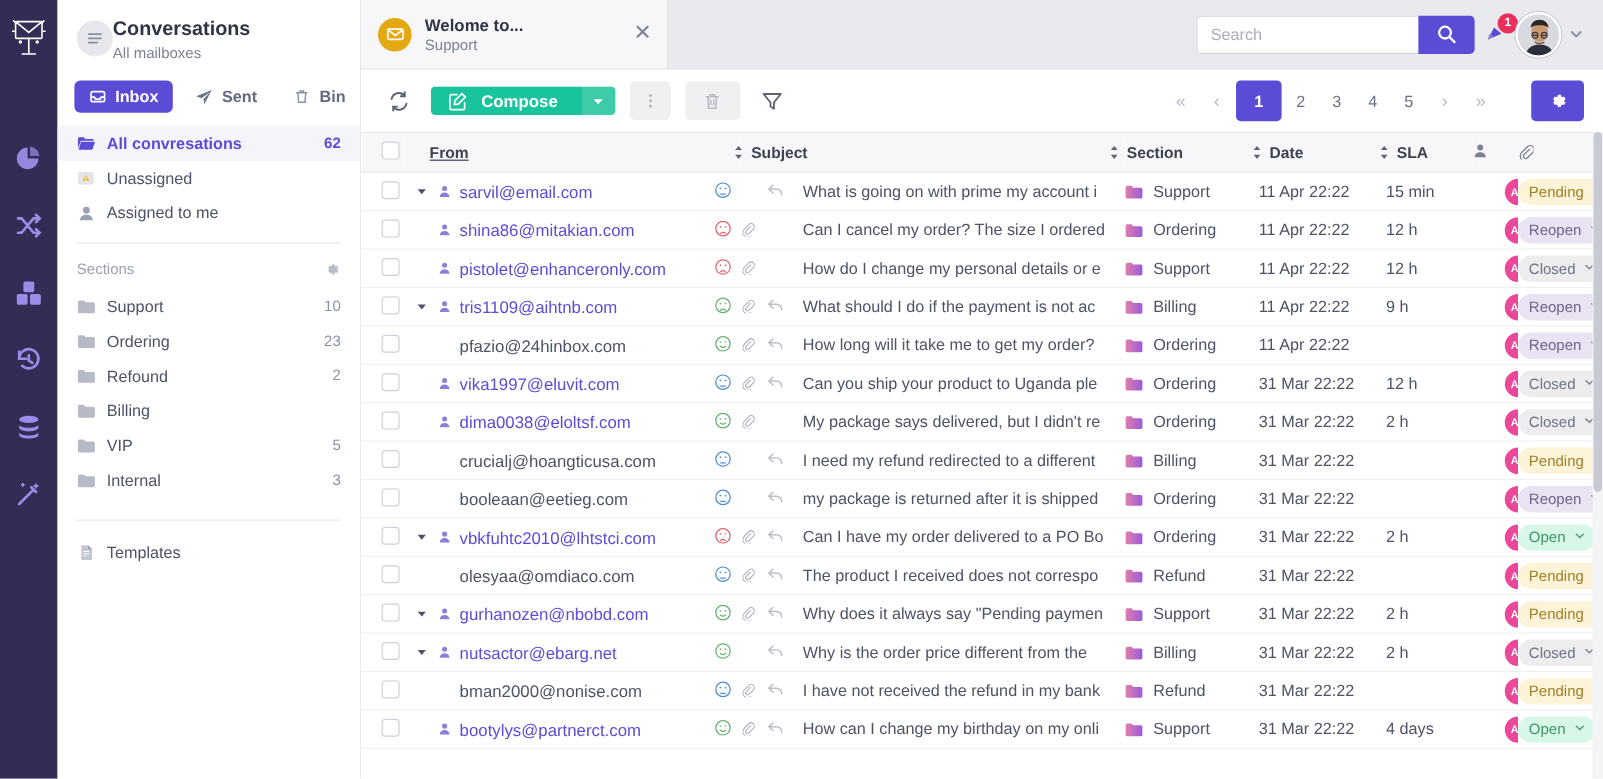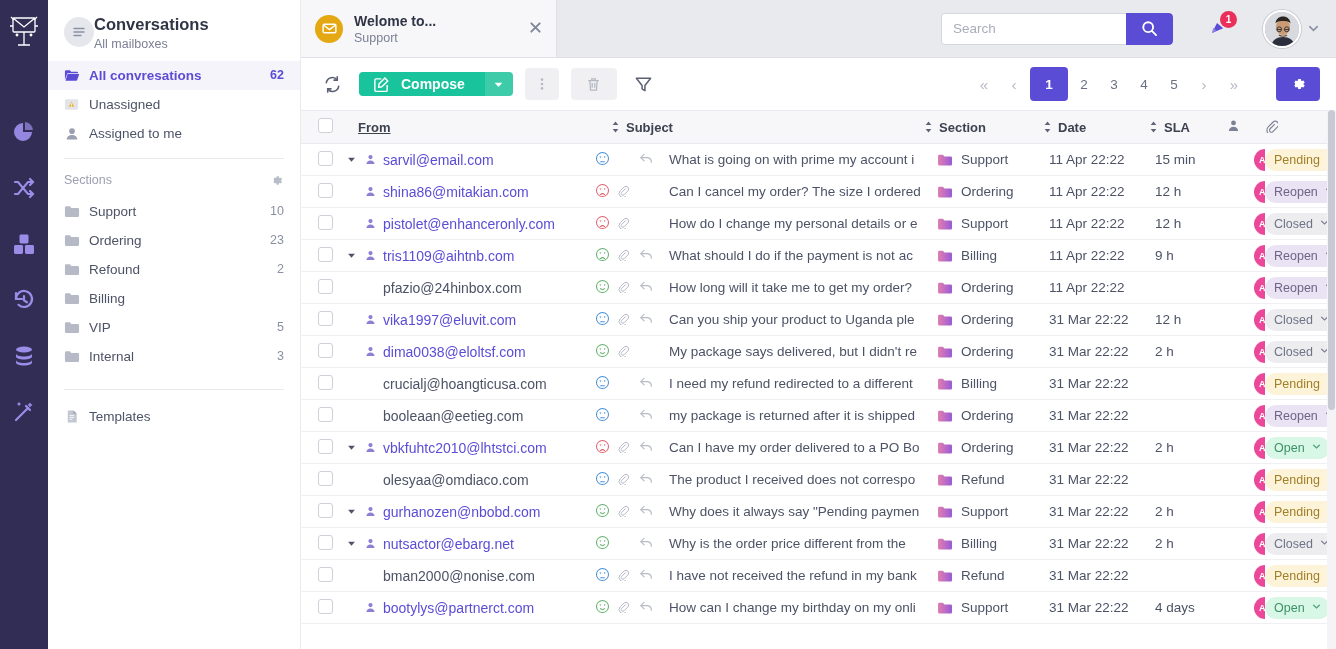--- a/index.html
+++ b/index.html
@@ -79,21 +79,21 @@
   .conv-av {
     width: 28px; height: 28px; border-radius: 50%; background: #e3a812;
     display: flex; align-items: center; justify-content: center; flex: 0 0 28px;
   }
   .conv-txt { flex: 1; min-width: 0; }
   .conv-t1 { font-size: 14px; font-weight: bold; color: #2f3545; white-space: nowrap; overflow: hidden; text-overflow: ellipsis;}
   .conv-t2 { font-size: 12.5px; color: #7b8095; margin-top: 2px; }
   .conv-x { color: #8a90a3; font-size: 15px; cursor: pointer; padding: 0 2px; }
 
   .topbar-spacer { flex: 1; }
-  .topbar-right { display: flex; align-items: center; gap: 32px; padding-right: 16px; }
+  .topbar-right { display: flex; align-items: center; gap: 4px; padding-right: 16px; }
 
   .searchwrap { display: flex; height: 32px; border-radius: 4px; overflow: hidden; }
   .searchwrap input {
     width: 185px; border: 1px solid #d5d6dd; border-right: none; outline: none;
     padding: 0 11px; font-size: 13.5px; font-family: "Liberation Sans", sans-serif;
     color: #3d4251; background: #ffffff; border-radius: 4px 0 0 4px;
   }
   .searchwrap input::placeholder { color: #a9adba; }
   .search-btn {
     width: 47px; background: #5b4cd6; border: none; display: flex;
@@ -276,20 +276,41 @@
         <svg width="16" height="16" viewBox="0 0 16 16" stroke="#8a90a3" stroke-width="1.4" stroke-linecap="round">
           <path d="M3 4.5h10M3 8h10M3 11.5h7"></path>
         </svg>
       </div>
       <div>
         <div class="sb-title">Conversations</div>
         <div class="sb-sub">All mailboxes</div>
       </div>
     </div>
 
+    <div class="sb-tabs">
+      <div class="sb-tab active">
+        <svg width="15" height="15" viewBox="0 0 16 16" fill="none" stroke="#ffffff" stroke-width="1.5">
+          <rect x="2" y="3.5" width="12" height="9" rx="1.5"></rect>
+            <path d="M2 8.5h3l1 1.8h4l1-1.8h3"></path>
+        </svg>
+        <span>Inbox</span>
+      </div>
+      <div class="sb-tab">
+        <svg width="16" height="16" viewBox="0 0 16 16" fill="#6f7competitor">
+          <path d="M14.5 2L1.5 7.2l4.3 1.6L13 3.8 7.6 9.6l.6 4.4z" fill="#6f7588"></path>
+        </svg>
+        <span>Sent</span>
+      </div>
+      <div class="sb-tab">
+        <svg width="15" height="15" viewBox="0 0 16 16" fill="none" stroke="#8a90a3" stroke-width="1.3">
+          <path d="M3 4.5h10M6.5 4.5V3h3v1.5M4.5 4.5l.6 8.5h5.8l.6-8.5"></path>
+        </svg>
+        <span>Bin</span>
+      </div>
+    </div>
 
     <div class="sb-list">
       <div class="sb-row sel">
         <svg width="16" height="15" viewBox="0 0 17 15" fill="#5b4cd6">
             <path d="M1 3.2A1.2 1.2 0 0 1 2.2 2h4l1.4 1.6h6.2A1.2 1.2 0 0 1 15 4.8v.4H3.6L1 12z"></path>
             <path d="M3.8 6h12.4l-2.2 6.4a1 1 0 0 1-1 .7H1.6z"></path>
           </svg>
         <span class="lbl">All convresations</span>
         <span class="cnt">62</span>
       </div>

